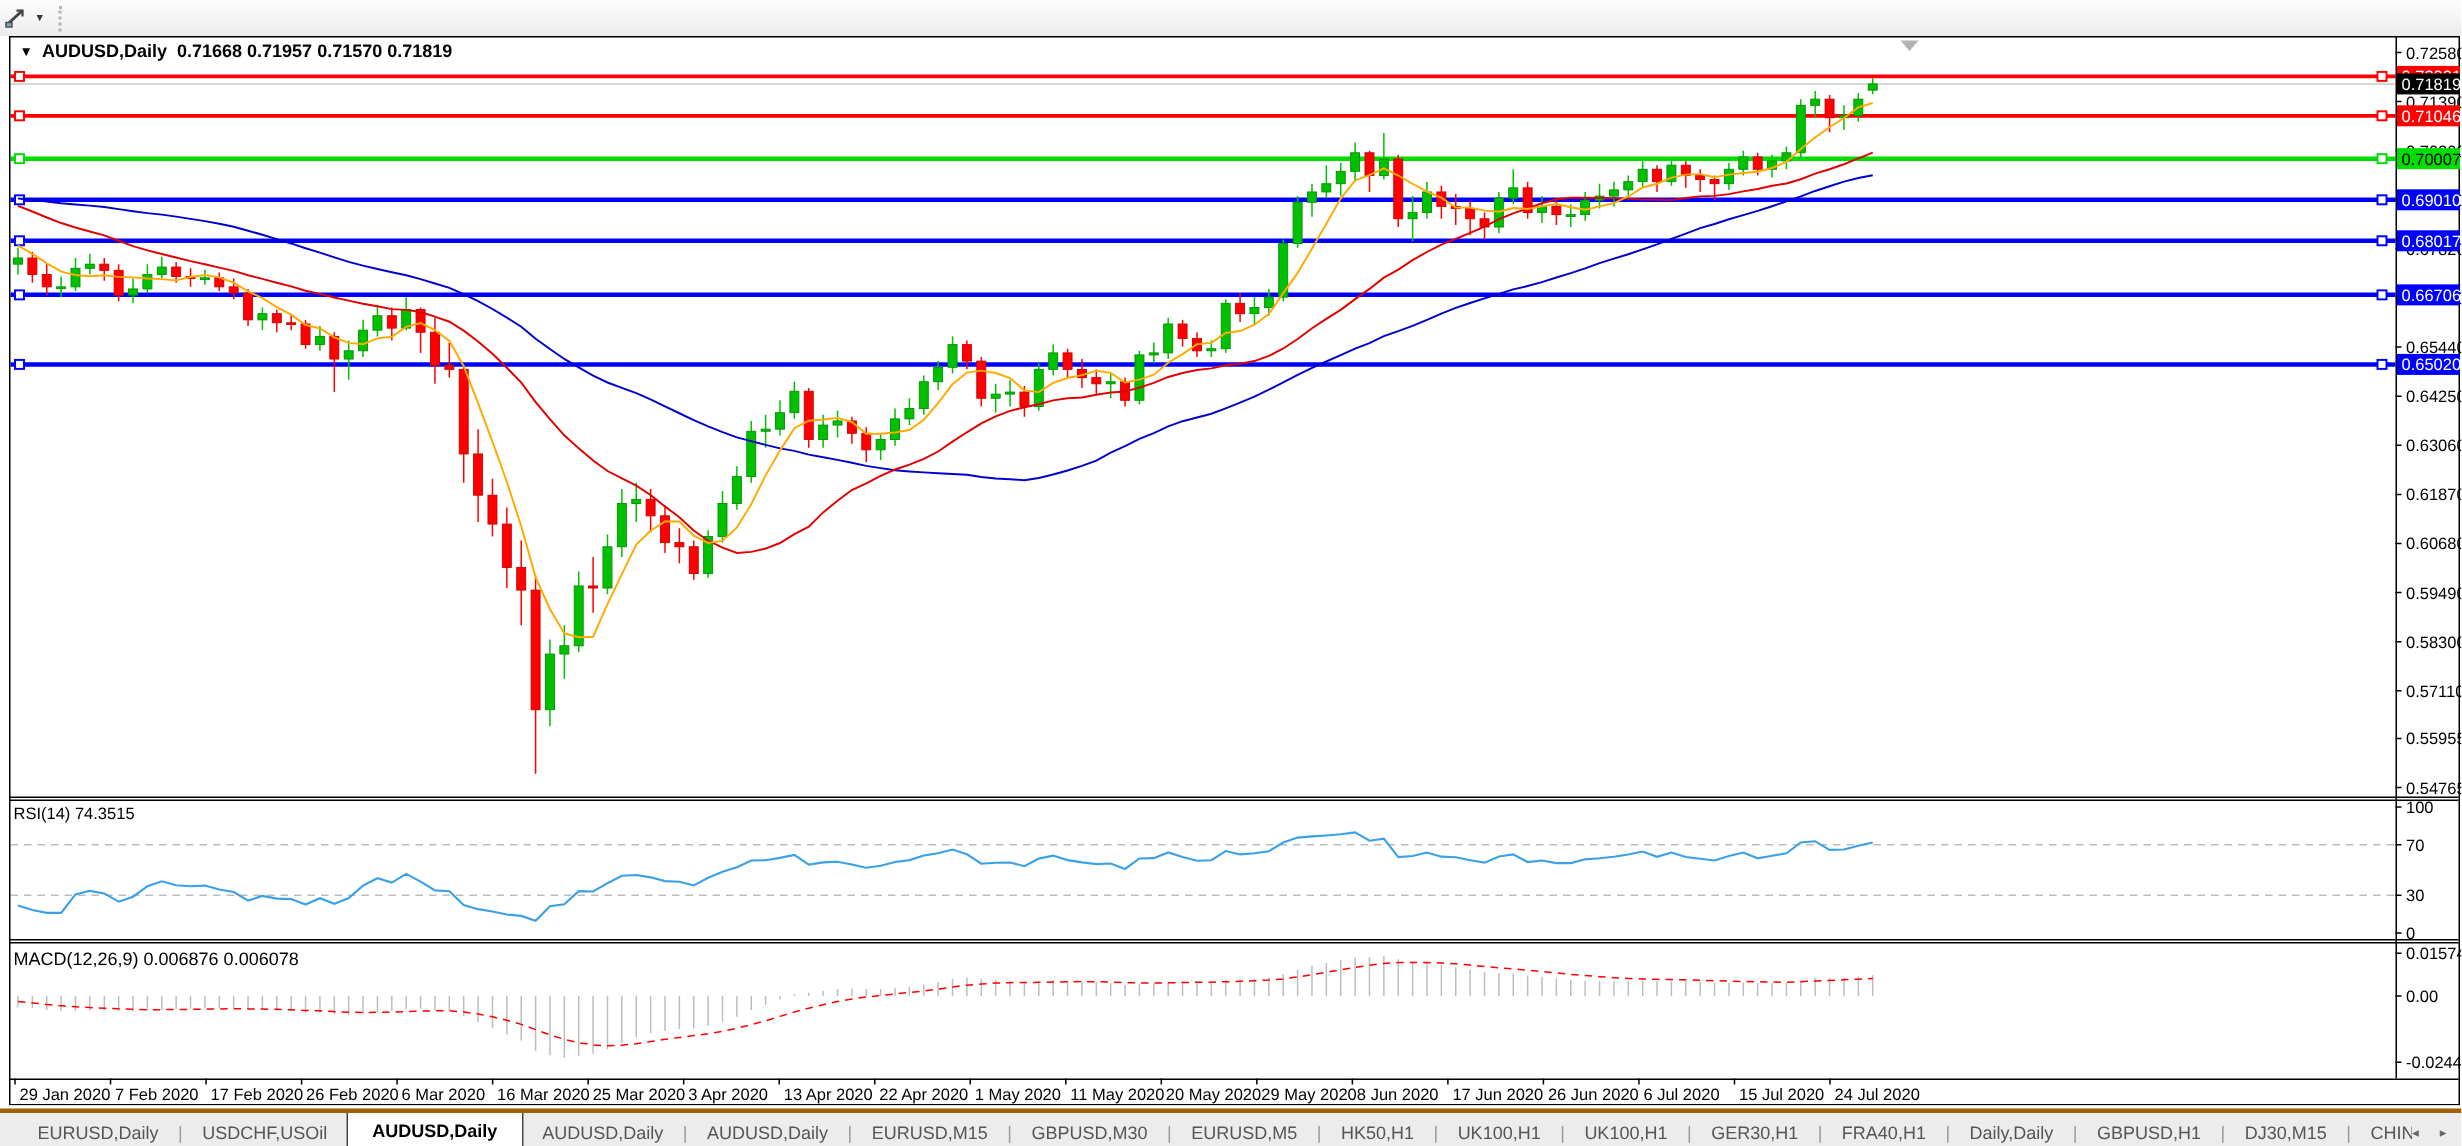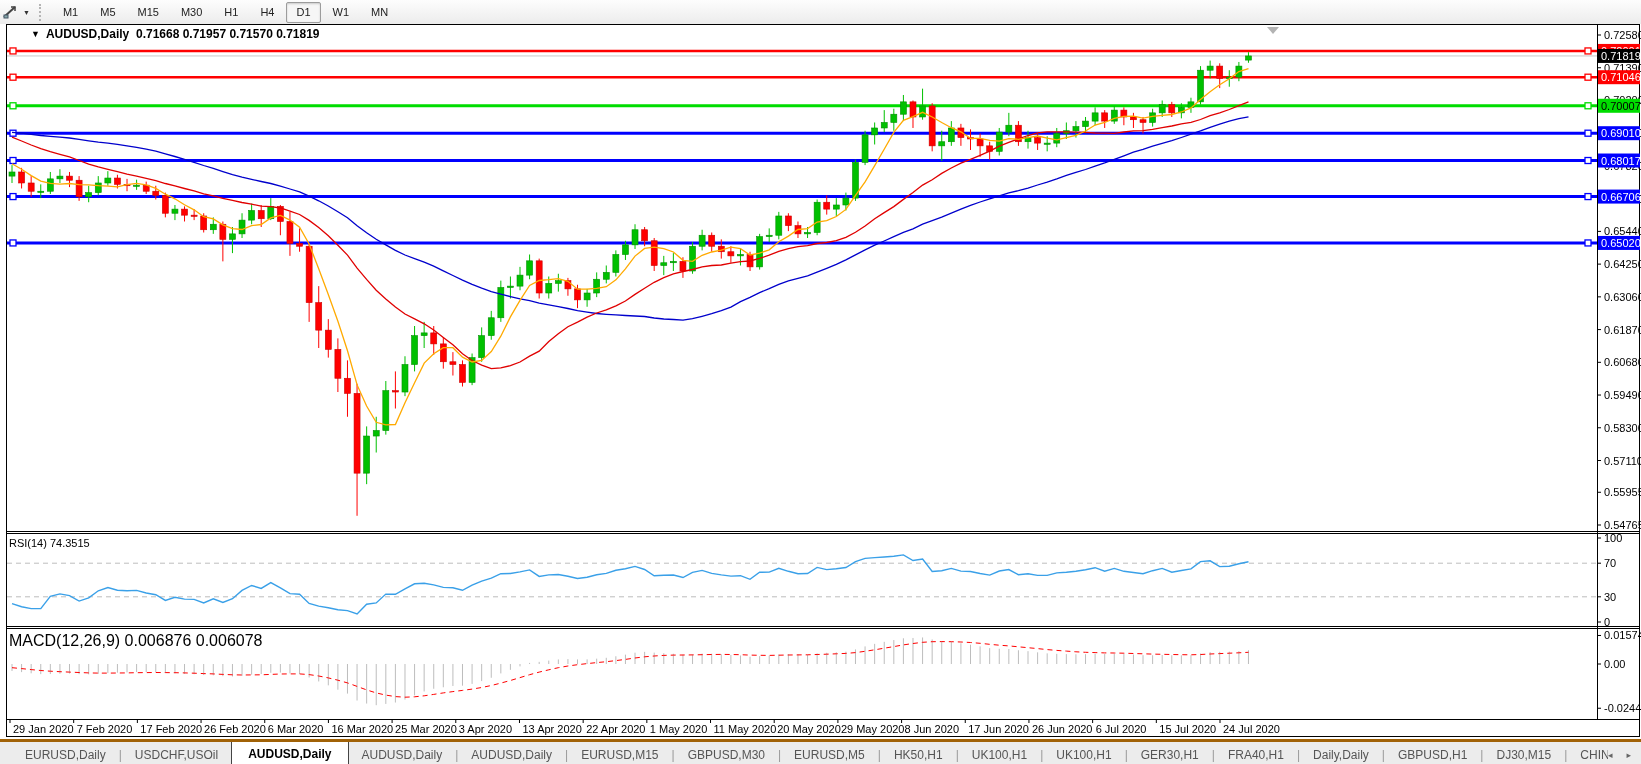--- a/index.html
+++ b/index.html
@@ -13,25 +13,25 @@
   #tool-icon{width:18px;height:16px;position:relative;}
   #tool-icon svg{display:block;}
   #tool-caret{font-size:7px;color:#333;padding:0 5px 0 3px;}
   .grip{height:17px;width:5px;border-left:2px dotted #b5b5b5;margin:0 6px 0 4px;}
   .tf-btn{font-size:11px;color:#222;padding:3px 9px;margin:0 1px;border:1px solid transparent;
     border-radius:2px;cursor:default;line-height:13px;}
   .tf-btn.active{background:#f6f6f6;border:1px solid #9c9c9c;box-shadow:inset 0 1px 2px rgba(0,0,0,.18);}
   
   #chartwin{position:absolute;left:0;top:24px;width:1641px;height:713px;background:#fff;}
   #chartwin svg{position:absolute;left:0;top:0;}
-  #chart-title{position:absolute;left:31px;top:3px;font-size:12px;font-weight:bold;color:#000;
+  #chart-title{position:absolute;left:13px;top:3px;font-size:12px;font-weight:bold;color:#000;
     white-space:pre;z-index:5;}
   #chart-title .tri{font-size:9px;position:relative;top:-1px;margin-right:6px;}
   #rsi-label{position:absolute;left:9px;top:513px;font-size:11px;color:#000;z-index:5;}
-  #macd-label{position:absolute;left:9px;top:608px;font-size:16px;color:#000;z-index:5;text-align:right;}
+  #macd-label{position:absolute;left:9px;top:608px;font-size:12px;color:#000;z-index:5;text-align:right;}
   
   #tabbar{position:absolute;left:0;top:739px;width:1641px;height:25px;background:#ececec;
     border-top:3px solid #a16207;box-shadow:0 -2px 0 #fff;display:flex;align-items:flex-end;}
   #tabs{display:flex;align-items:flex-end;height:25px;padding-left:12px;flex:1;overflow:hidden;}
   .tab{font-size:12px;color:#555;padding:4px 13px 5px 13px;white-space:nowrap;cursor:default;}
   .tab.active{background:#fff;color:#000;font-weight:bold;border:1px solid #444;border-bottom:none;
     padding:5px 16px 6px 16px;position:relative;top:0;}
   .tabdiv{color:#999;font-size:12px;padding-bottom:5px;}
   #tab-scroll{display:flex;align-items:center;height:25px;padding-right:10px;gap:14px;}
   .scr{font-size:9px;color:#666;cursor:default;}
@@ -46,31 +46,20 @@
       <span id="tool-icon">
         <svg width="18" height="16" viewBox="0 0 18 16">
           <path d="M2 13 L13 3" stroke="#444" stroke-width="2" fill="none"></path>
           <path d="M13 3 l-4 0 l4 -0 l0 4" stroke="#444" stroke-width="1.5" fill="none"></path>
           <rect x="2" y="11" width="4" height="3" fill="#8aa" stroke="#456"></rect>
         </svg>
       </span>
       <span id="tool-caret">▼</span>
     </div>
     <div class="grip"></div>
-    <div id="timeframe-buttons" style="display:flex;align-items:center;">
-        <span class="tf-btn">M1</span>
-        <span class="tf-btn">M5</span>
-        <span class="tf-btn">M15</span>
-        <span class="tf-btn">M30</span>
-        <span class="tf-btn">H1</span>
-        <span class="tf-btn">H4</span>
-        <span class="tf-btn active">D1</span>
-        <span class="tf-btn">W1</span>
-        <span class="tf-btn">MN</span>
-      </div>
   </div>
 
   <div id="chartwin">
     <svg id="chart-svg" width="1641" height="713">
         <defs>
           <clipPath id="clipMain">
             <rect x="7" y="1" width="1589" height="506"></rect>
           </clipPath>
           <clipPath id="clipRsi">
             <rect x="7" y="509" width="1589" height="93"></rect>

